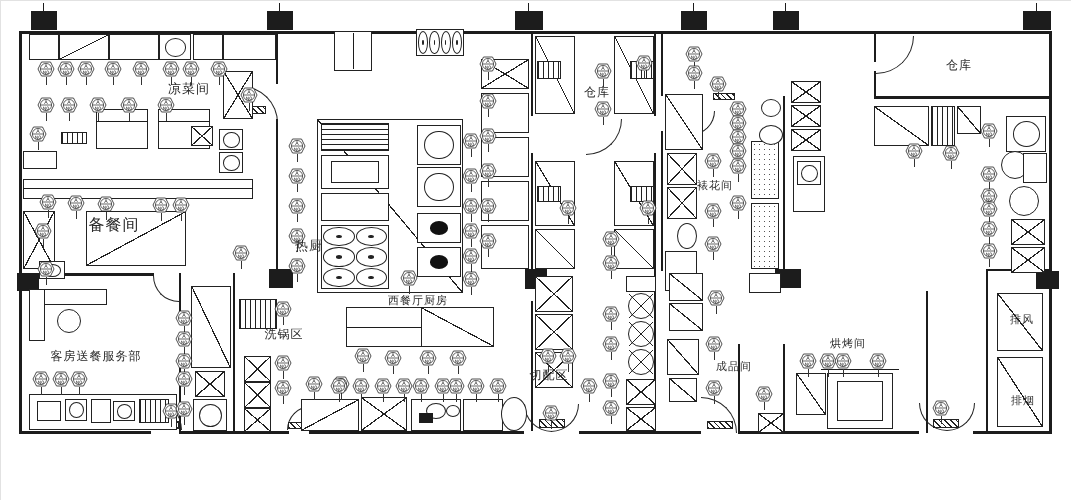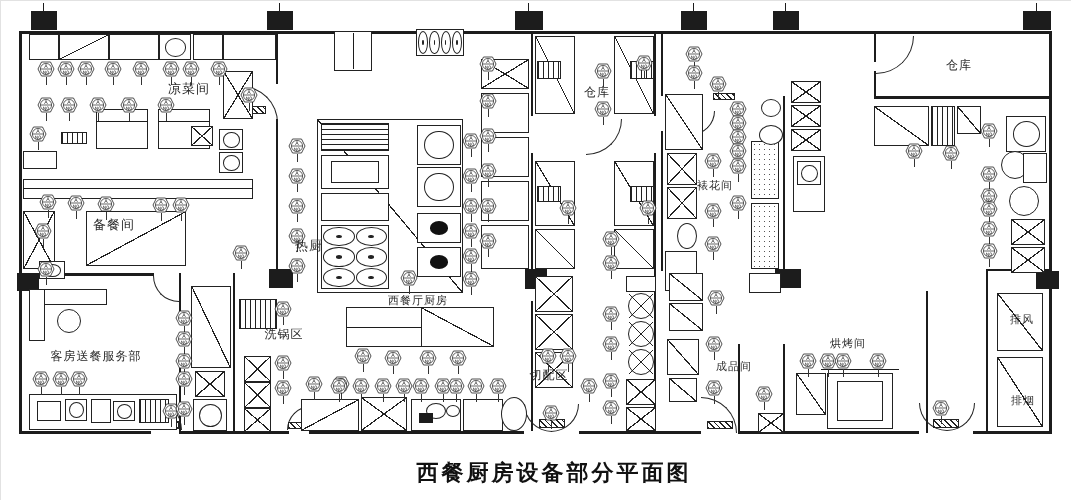--- a/index.html
+++ b/index.html
@@ -1366,28 +1366,27 @@
           <circle cx="9" cy="8" r="5.6" fill="none" stroke="#222" stroke-width="0.7"></circle>
           <line x1="3.4" y1="8" x2="14.6" y2="8" stroke="#222" stroke-width="0.7"></line>
           <text x="9" y="6.8" font-size="5" text-anchor="middle" fill="#222" font-family="DejaVu Sans,sans-serif">A</text>
           <text x="9" y="13.4" font-size="4.6" text-anchor="middle" fill="#222" font-family="DejaVu Sans,sans-serif">N0</text>
         </svg>
       </div>
       <div class="stem" style="left: 408px; top: 285px;"></div>
     </div>
 
   <div class="room-label" style="left:188px;top:88px;font-size:13px;">凉菜间</div>
-  <div class="room-label" style="left:113px;top:224px;font-size:13px;">备餐间</div>
+  <div class="room-label" style="left:113px;top:224px;font-size:16px;">备餐间</div>
   <div class="room-label" style="left:308px;top:245px;font-size:13px;">热厨</div>
   <div class="room-label" style="left:596px;top:91px;font-size:12px;">仓库</div>
   <div class="room-label" style="left:714px;top:184px;font-size:11px;">裱花间</div>
   <div class="room-label" style="left:958px;top:64px;font-size:12px;">仓库</div>
   <div class="room-label" style="left:95px;top:355px;font-size:12px;">客房送餐服务部</div>
   <div class="room-label" style="left:283px;top:333px;font-size:12px;">洗锅区</div>
   <div class="room-label" style="left:417px;top:299px;font-size:11px;">西餐厅厨房</div>
   <div class="room-label" style="left:548px;top:374px;font-size:12px;">切配区</div>
   <div class="room-label" style="left:733px;top:365px;font-size:11px;">成品间</div>
   <div class="room-label" style="left:847px;top:342px;font-size:11px;">烘烤间</div>
   <div class="room-label" style="left:1021px;top:318px;font-size:11px;">排风</div>
   <div class="room-label" style="left:1022px;top:399px;font-size:11px;">排烟</div>
 
-  <div class="title" style="left:553px;top:472px;font-size:22px;">西餐厨房设备部分平面图</div>
 </div>
 
 </body></html>

